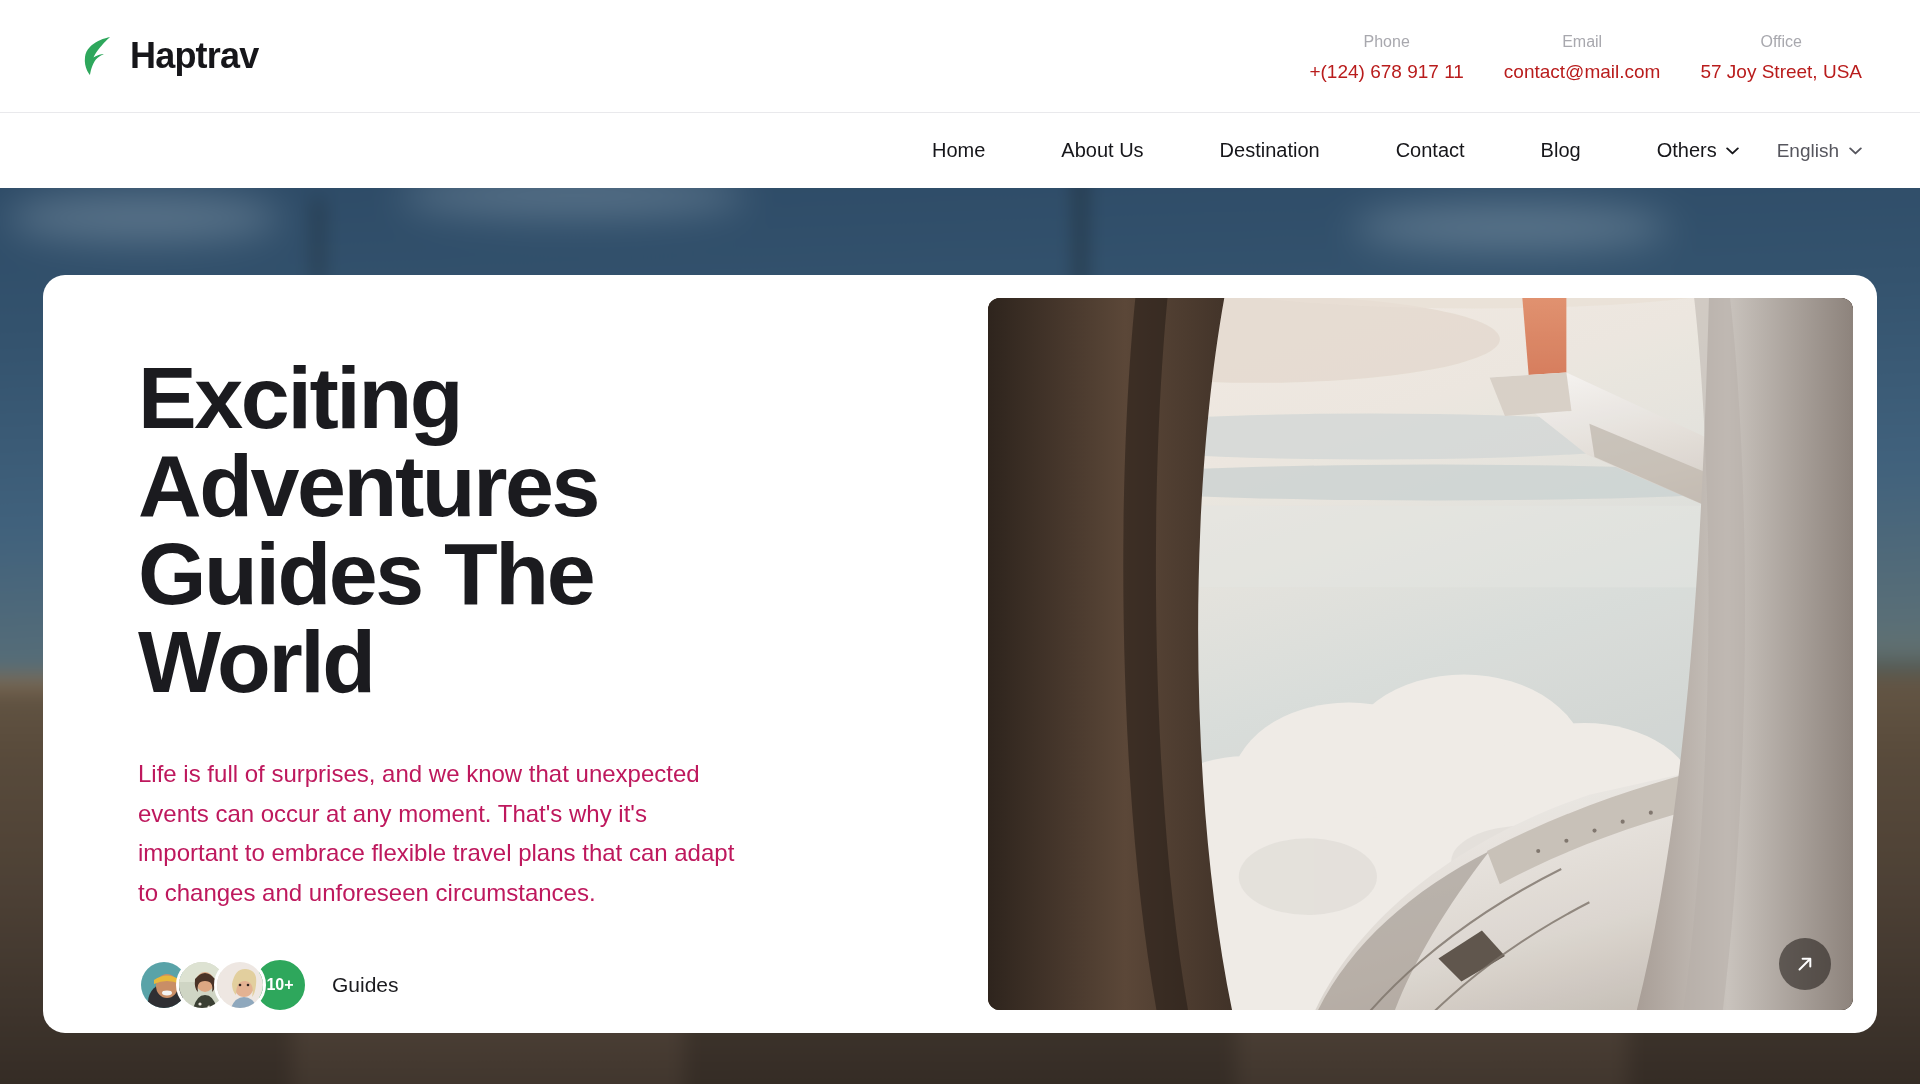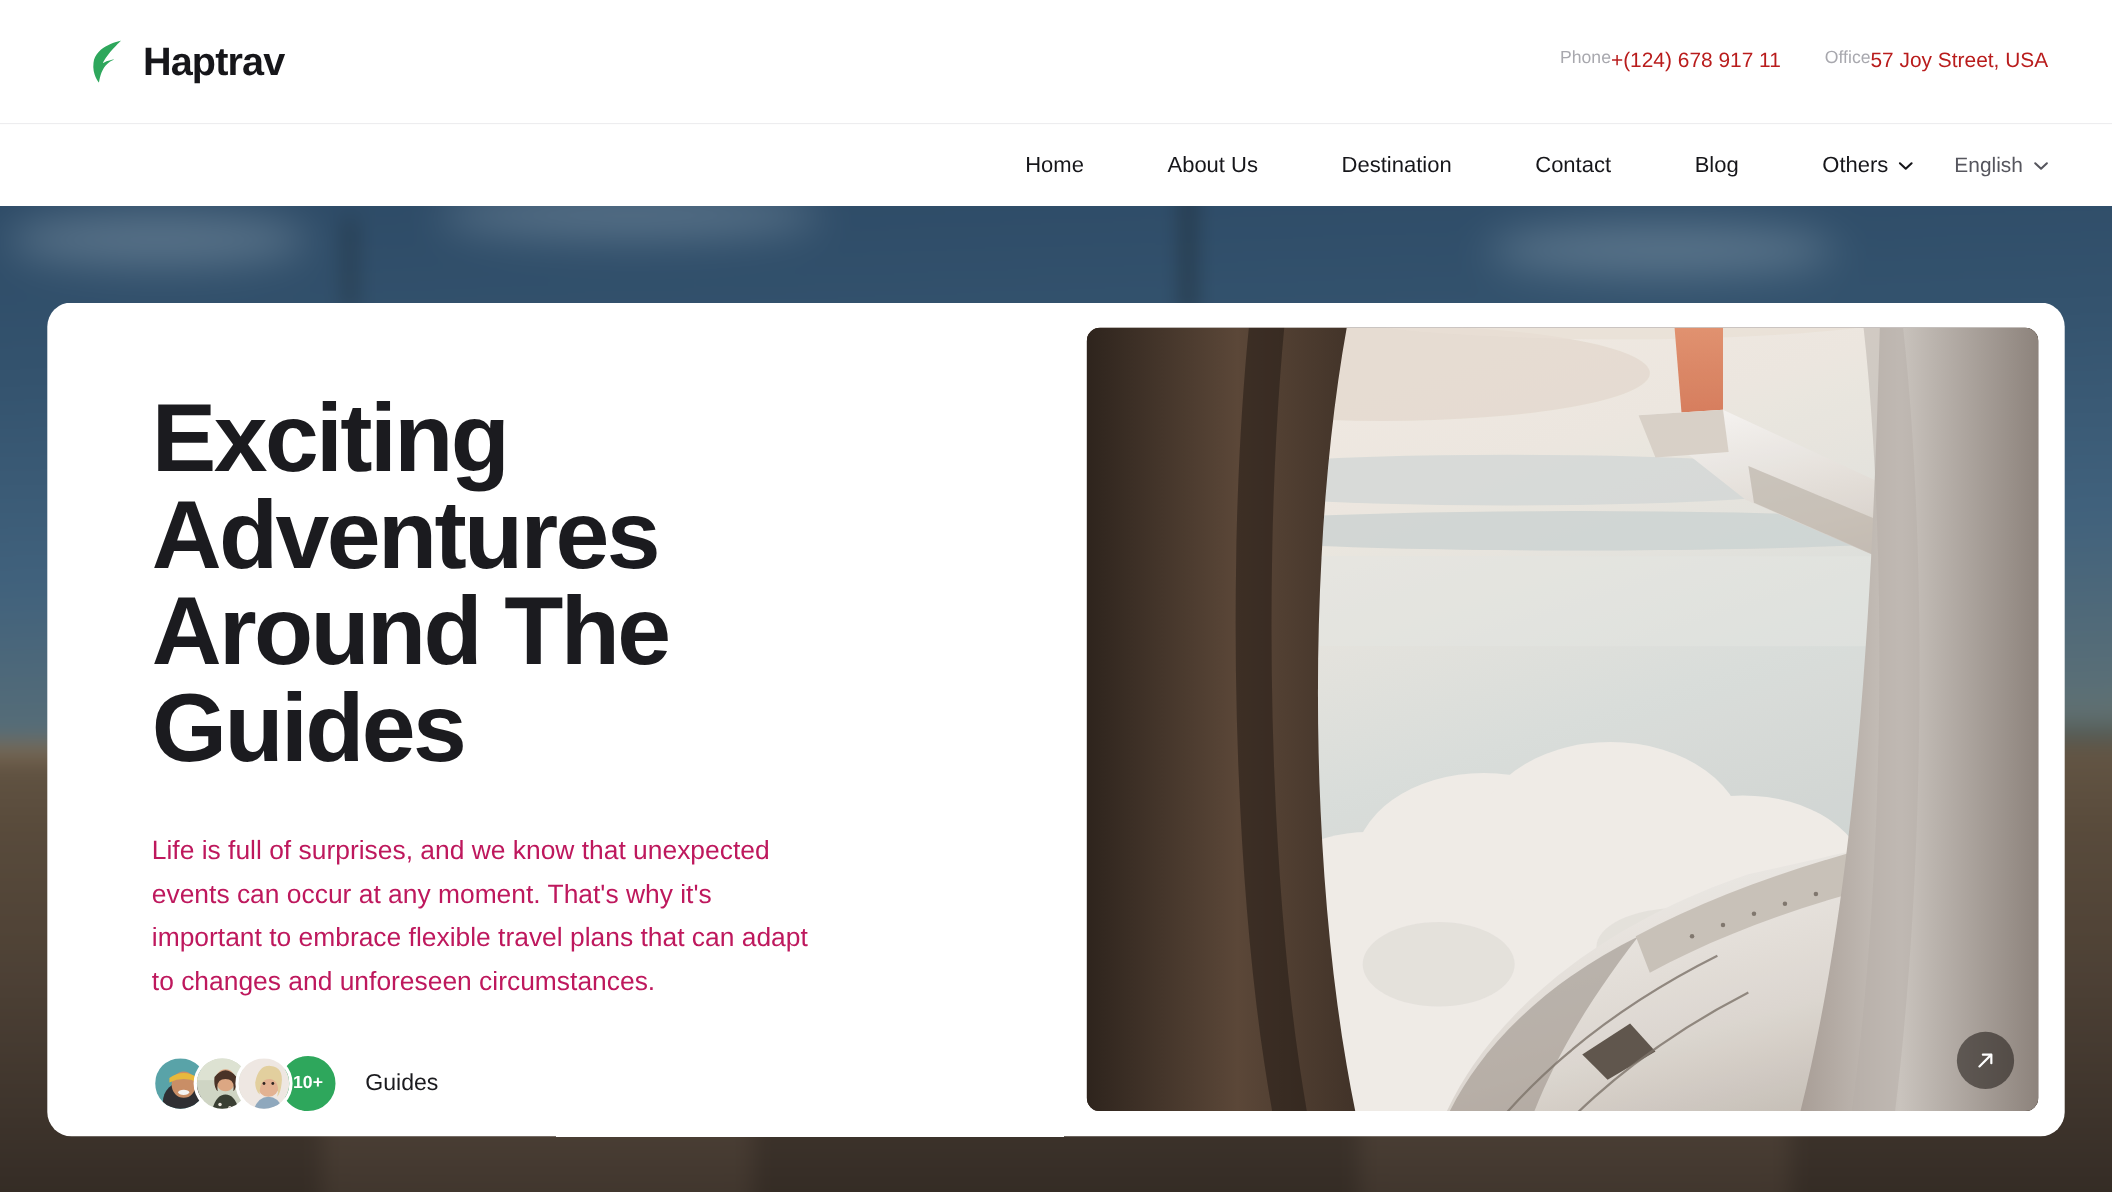--- a/index.html
+++ b/index.html
@@ -22,21 +22,21 @@
     border-bottom:1px solid #e9e9ec;
   }
   .brand { display:flex; align-items:flex-start; gap:16px; }
   .brand-mark { width:34px; height:42px; display:block; }
   .brand-name {
     font-size:36px; font-weight:bold; letter-spacing:-0.8px;
     color:#16161a;
   }
   .contacts { display:flex; align-items:flex-start; gap:0; }
   .contact-col {
-    display:flex; flex-direction:row; align-items:center;
+    display:flex; flex-direction:column; align-items:center;
     padding:0 0 0 40px;
   }
   .contact-label {
     font-size:16px; color:#a8a8ae; line-height:1.5; margin-bottom:7px;
     font-weight:400;
   }
   .contact-value {
     font-size:19px; color:#b91c1c; font-weight:500; white-space:nowrap;
   }
 
@@ -170,20 +170,24 @@
         <path d="M10.5 30c-3-2-5-6-5-6s2 9 4.5 12c0 0 .2-4 .5-6z" fill="#2ea75c"></path>
       </svg>
     </span>
     <span class="brand-name">Haptrav</span>
   </div>
 
   <div class="contacts">
     <div class="contact-col">
       <span class="contact-label">Phone</span>
       <span class="contact-value">+(124) 678 917 11</span>
+    </div>
+    <div class="contact-col">
+      <span class="contact-label">Email</span>
+      <span class="contact-value">contact@mail.com</span>
     </div>
     <div class="contact-col">
       <span class="contact-label">Office</span>
       <span class="contact-value">57 Joy Street, USA</span>
     </div>
   </div>
 
 </div>
 
 <div class="navbar">
@@ -238,21 +242,21 @@
       <div class="cloudsmudge" style="left:1330px;top:40px;  width:300px; height:44px;"></div>
       <div class="bldg" style="left:0px;   top:500px; width:330px; height:400px;"></div>
       <div class="bldg" style="left:1590px;top:470px; width:340px; height:430px;"></div>
       <div class="bldg" style="left:700px; top:540px; width:520px; height:360px;"></div>
     </div>
   </div>
 
   <div class="hero-card">
 
     <div class="hero-left">
-      <h1 class="hero-title">Exciting Adventures Around The Guides</h1>
+      <h1 class="hero-title">Exciting Adventures Guides The World</h1>
       <p class="hero-desc">Life is full of surprises, and we know that unexpected events can occur at any moment. That's why it's important to embrace flexible travel plans that can adapt to changes and unforeseen circumstances.</p>
 
       <div class="guides-row">
         <div class="avatars">
 
           <div class="avatar">
             <svg viewBox="0 0 52 52" width="52" height="52">
               <rect width="52" height="52" fill="#59a3a8"></rect>
               <circle cx="26" cy="40" r="19" fill="#2f2f33"></circle>
               <ellipse cx="26" cy="24" rx="11" ry="12" fill="#c98e66"></ellipse>

